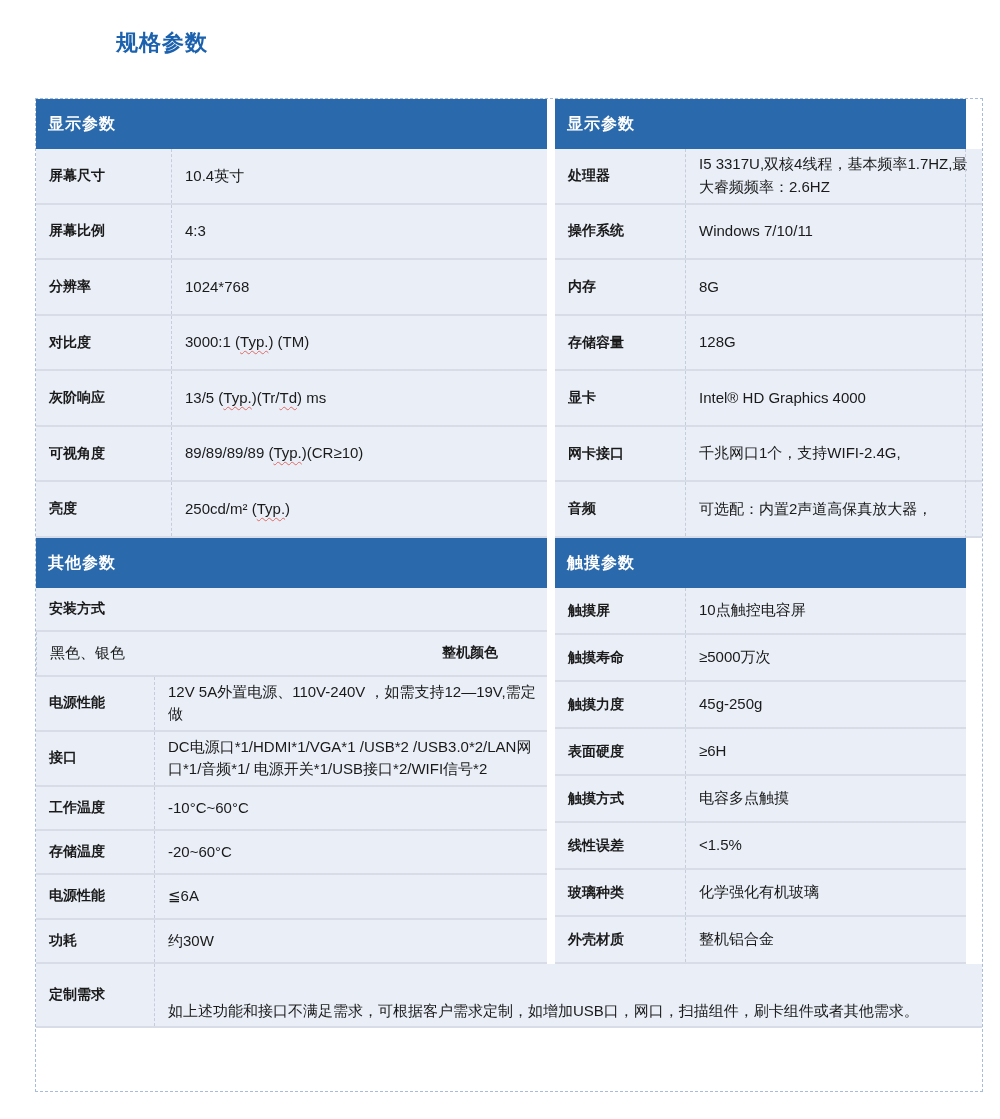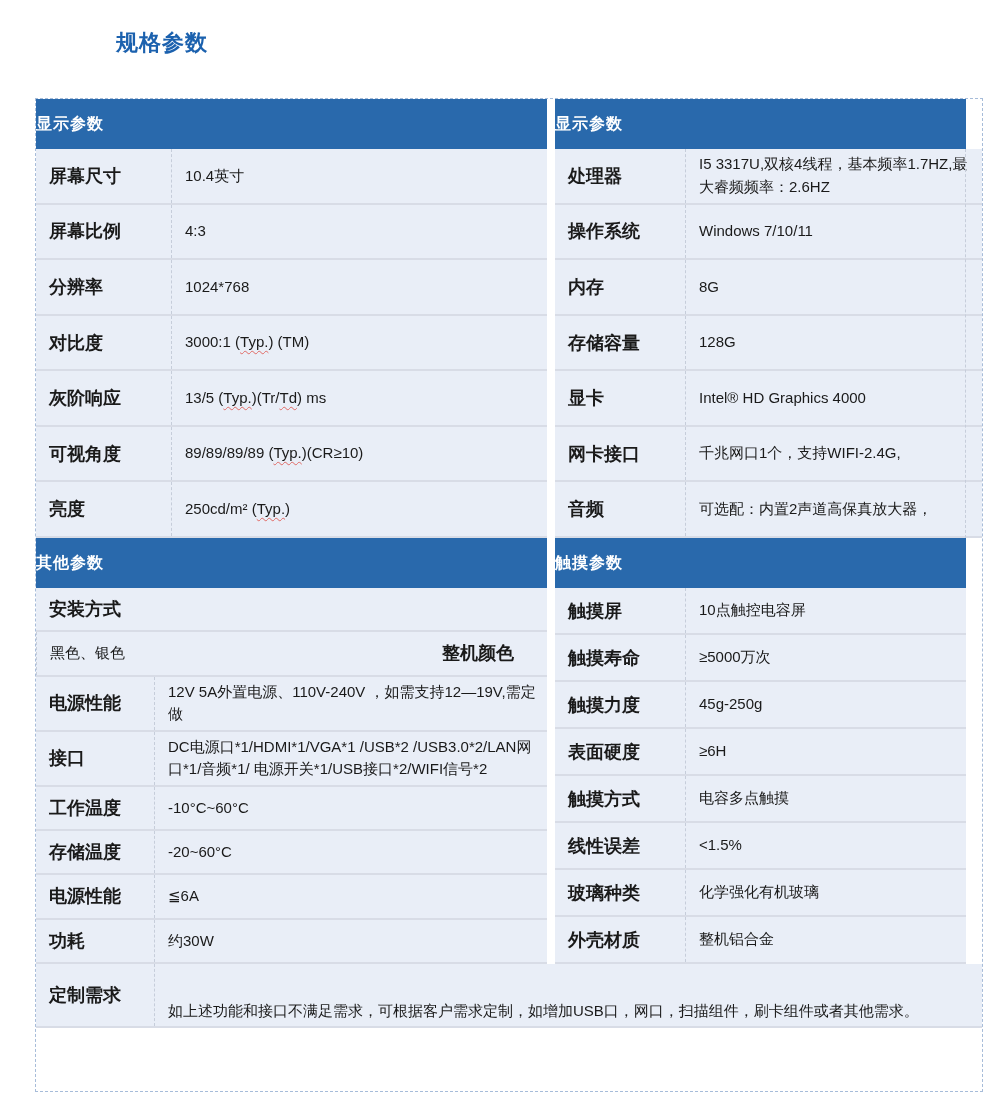--- a/index.html
+++ b/index.html
@@ -22,34 +22,34 @@
     background: #ffffff;
   }
   .col { display: flex; flex-direction: column; }
   .col-left  { width: 511px; }
   .col-gap   { width: 8px; background: #ffffff; }
   .col-right { width: 427px; }
   .sec { position: relative; }
   .sec-header {
     height: 50px; background: var(--header-bg, #2969ac);
     color: #ffffff; font-size: 16px; font-weight: bold;
-    display: flex; align-items: center; padding-left: 0;
+    display: flex; align-items: center; padding-left: 12px;
     letter-spacing: 1px;
   }
   .rows { display: flex; flex-direction: column; }
   .rows-7 { height: 389px; }
   .rows-8 { height: 376px; }
   .row {
     flex: 1; display: flex;
     background: var(--cell-bg, #e9eef7);
     border-bottom: 2px solid var(--row-border, #d8dce6);
   }
   .cell { display: flex; align-items: center; }
   .cell.label {
-    font-weight: bold; font-size: 18px;
+    font-weight: bold; font-size: 14px;
     padding-left: 13px; padding-right: 6px;
     flex-shrink: 0;
   }
   .cell.value {
     flex: 1; font-size: 15px; line-height: 1.5;
     border-left: 1px dashed var(--divider, #c6cdda);
     padding: 4px 10px 4px 13px;
     display: block; align-content: center;
   }
   .sec-display .cell.label { width: 135px; }

